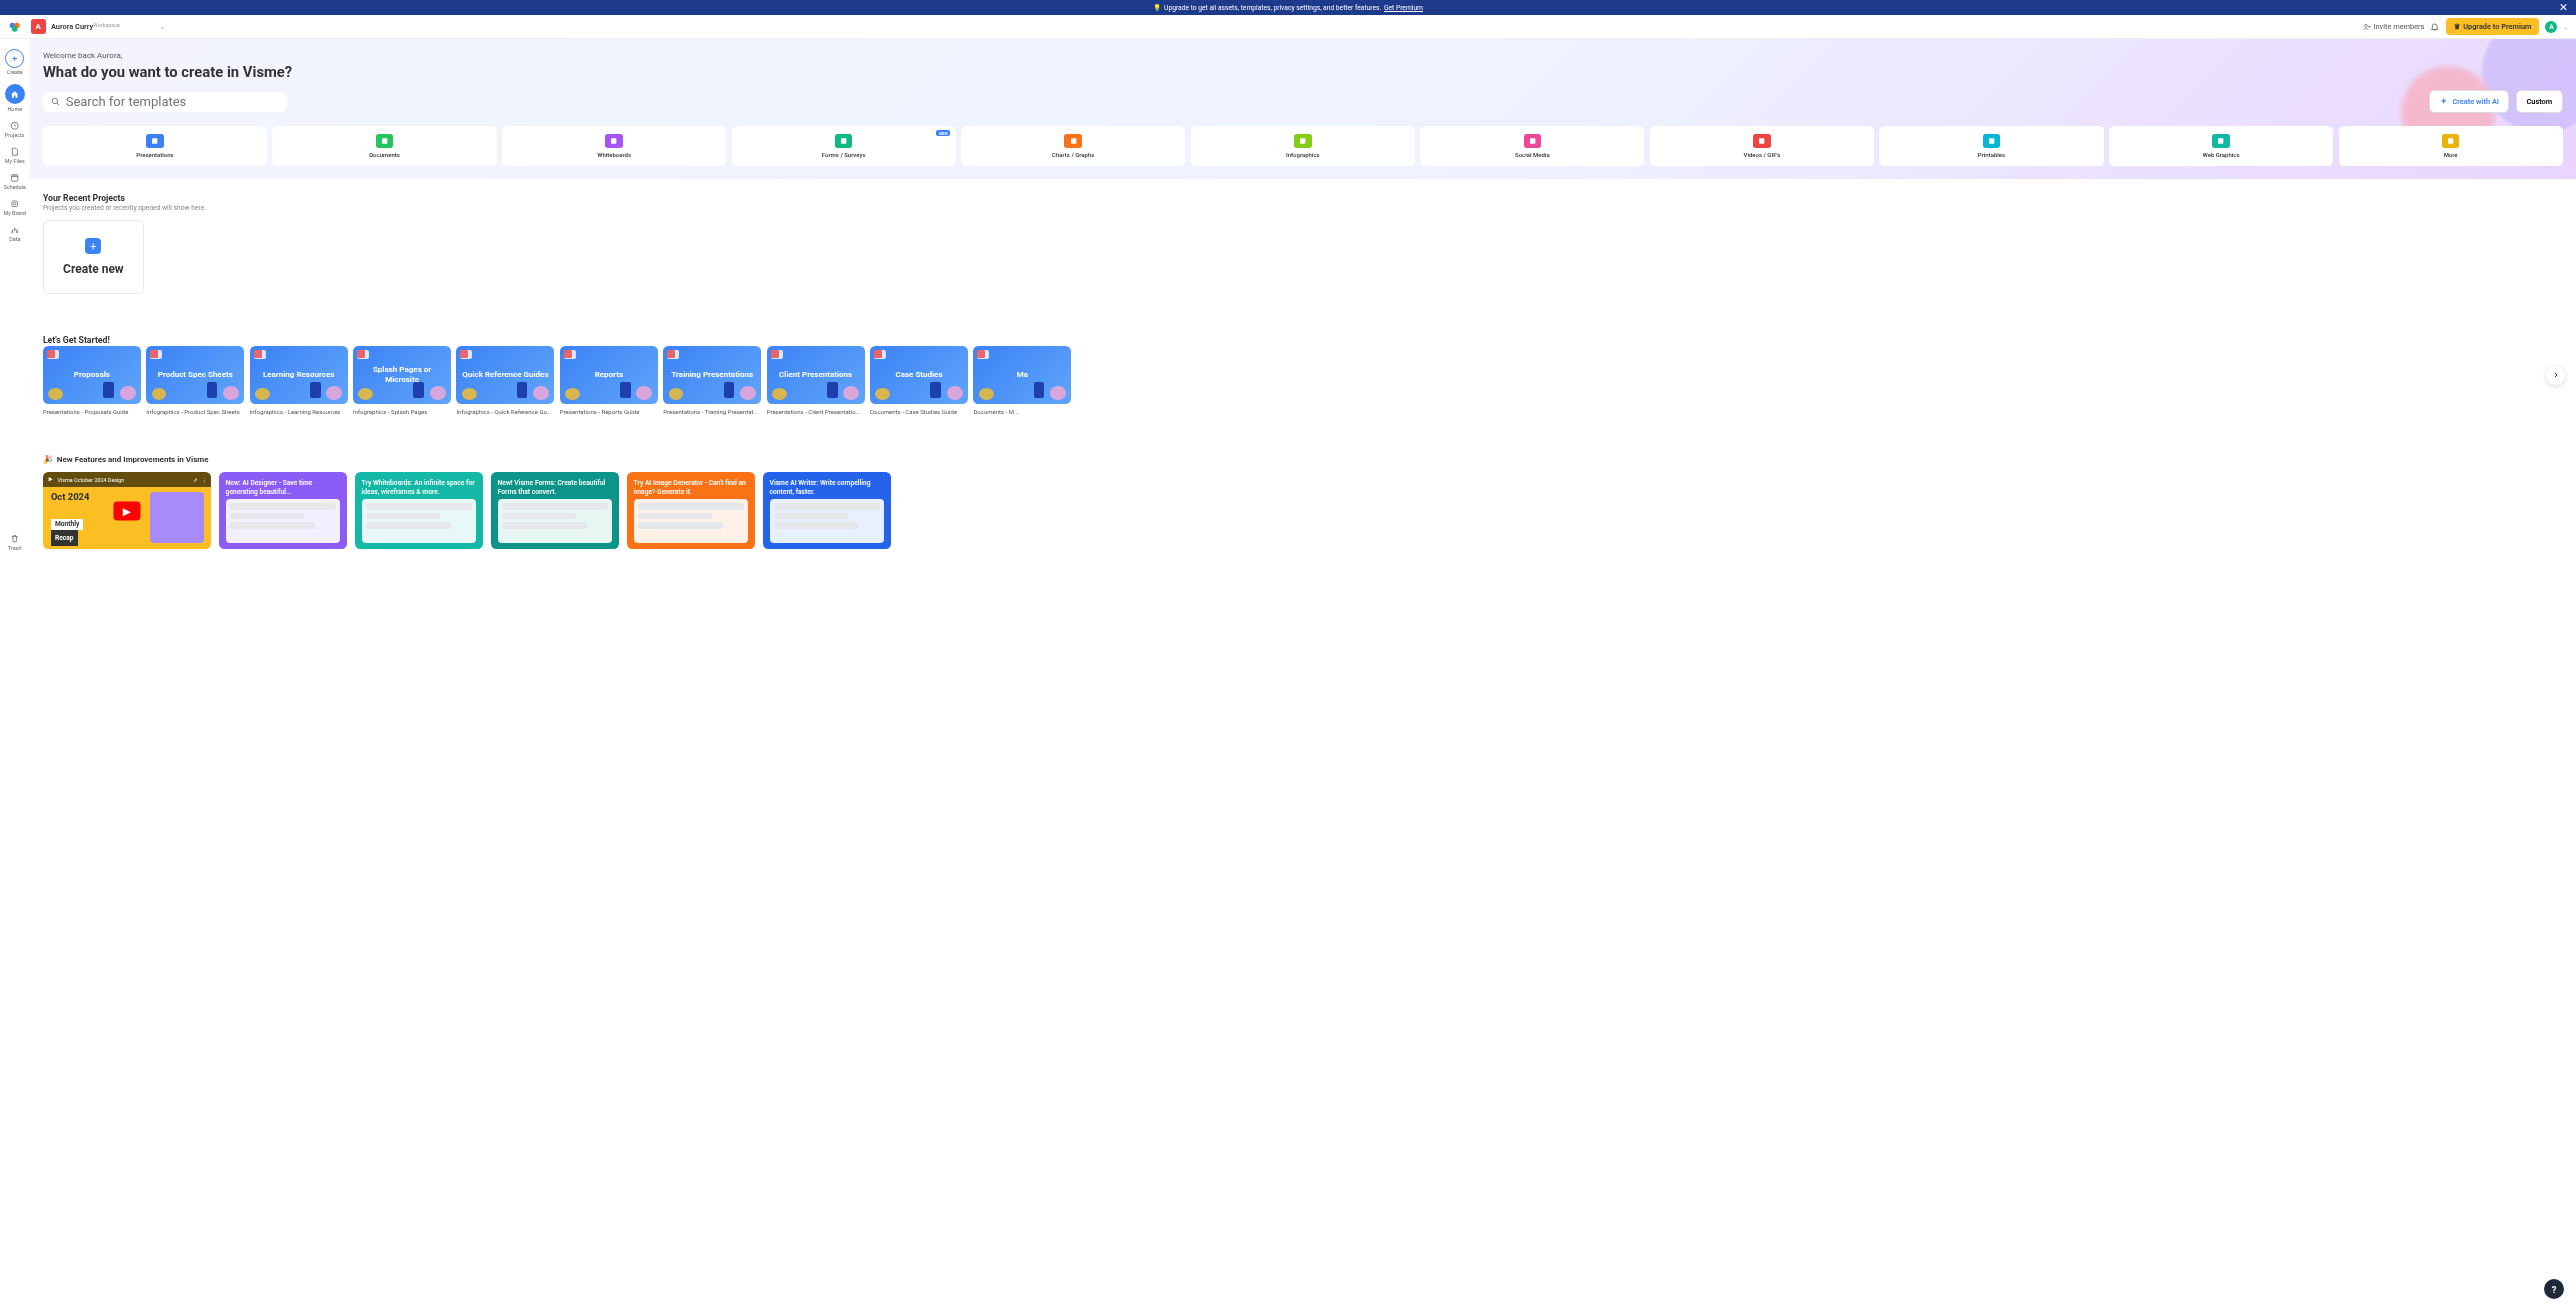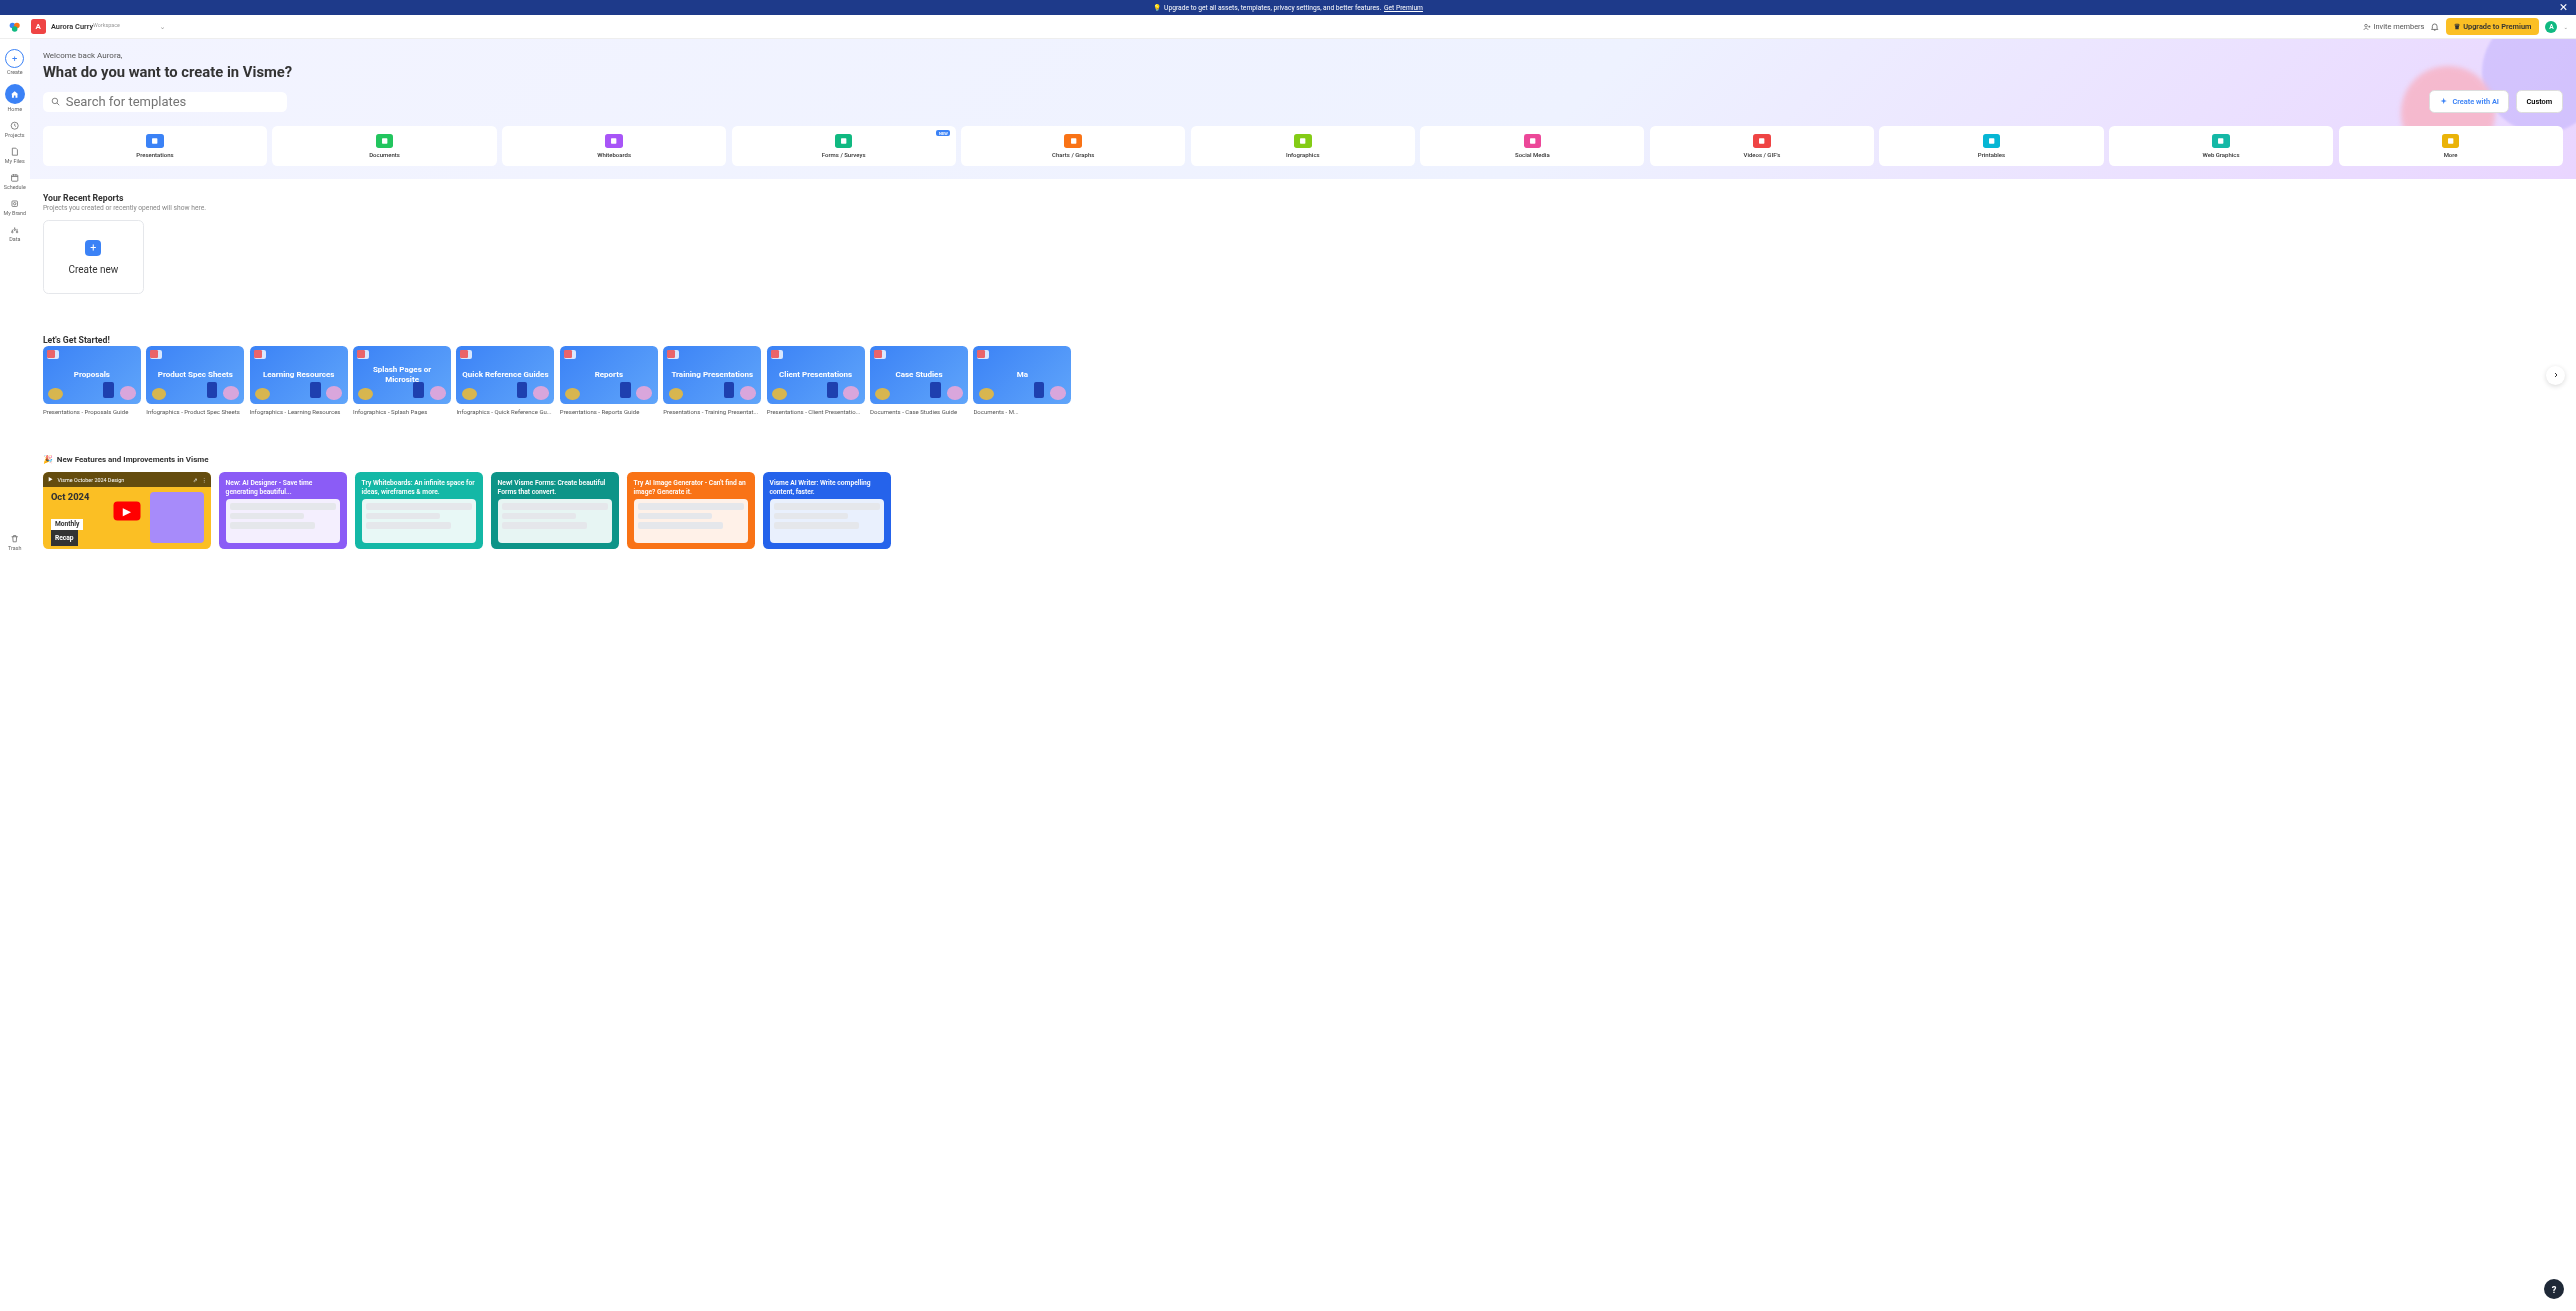--- a/index.html
+++ b/index.html
@@ -53,21 +53,21 @@
 .cat-card { flex: 1; background: #fff; border-radius: 5.4px; height: 40px; display: flex; flex-direction: column; align-items: center; justify-content: center; cursor: pointer; gap: 2.7px; position: relative; }
 .cat-icon { width: 17.5px; height: 13.4px; border-radius: 2.7px; display: flex; align-items: center; justify-content: center; font-size: 8px; color: #fff; }
 .cat-label { font-size: 6px; color: #333; font-weight: 500; }
 .cat-badge { position: absolute; top: 4px; right: 5.4px; background: #3b82f6; color: #fff; font-size: 4px; padding: 0.7px 2.7px; border-radius: 2px; font-weight: 600;}
 
 .section { padding: 13.4px 13.4px 0; }
 .sec-title { font-size: 8.7px; font-weight: 700; margin-bottom: 1.3px; }
 .sec-sub { font-size: 6.7px; color: #888; margin-bottom: 8px; }
 .create-new-card { width: 101px; height: 74px; border: 0.7px solid #e5e7eb; border-radius: 5.4px; display: flex; flex-direction: column; align-items: center; justify-content: center; gap: 8px; cursor: pointer; }
 .cn-plus { width: 16px; height: 16px; background: #3b82f6; border-radius: 4px; color: #fff; display: flex; align-items: center; justify-content: center; }
-.cn-label { font-size: 10px; font-weight: 400; }
+.cn-label { font-size: 12px; font-weight: 700; }
 
 .guides-row { display: flex; gap: 5.4px; position: relative; }
 .guide-card { flex: 0 0 98px; cursor: pointer; }
 .guide-thumb { height: 58px; border-radius: 5.4px; background: linear-gradient(135deg, #3b82f6, #60a5fa); display: flex; flex-direction: column; align-items: center; justify-content: center; color: #fff; position: relative; overflow: hidden; margin-bottom: 4px;}
 .guide-thumb-title { font-size: 8px; font-weight: 700; text-align: center; line-height: 1.2; padding: 0 5.4px;}
 .guide-thumb-deco { position: absolute; width: 19px; height: 19px; border-radius: 4px; opacity: 0.8;}
 .gd1 { background: #fff; left: 4px; top: 4px; width: 12px; height: 9.4px; border-radius: 2px;}
 .gd2 { background: #fbbf24; left: 5.4px; bottom: 4px; width: 14.8px; height: 12px; border-radius: 50%;}
 .gd3 { background: #f9a8d4; right: 5.4px; bottom: 4px; width: 16px; height: 13.4px; border-radius: 50%;}
 .gd4 { position: absolute; right: 27px; bottom: 5.4px; width: 10.7px; height: 16px; background: #1e40af; border-radius: 2px;}
@@ -322,21 +322,21 @@
               <svg width="9.4" height="8" viewBox="0 0 24 24" fill="#fff">
                 <rect x="4" y="4" width="16" height="16" rx="2"></rect>
               </svg>
             </div>
             <div class="cat-label">More</div>
           </div>
         </div>
     </div>
 
     <div class="section">
-      <div class="sec-title">Your Recent Reports</div>
+      <div class="sec-title">Your Recent Projects</div>
       <div class="sec-sub">Projects you created or recently opened will show here.</div>
       <div class="create-new-card">
         <div class="cn-plus">+</div>
         <div class="cn-label">Create new</div>
       </div>
     </div>
 
     <div class="section" style="margin-top:27px">
       <div class="sec-title">Let's Get Started!</div>
       <div class="guides-row" id="guides-row">

